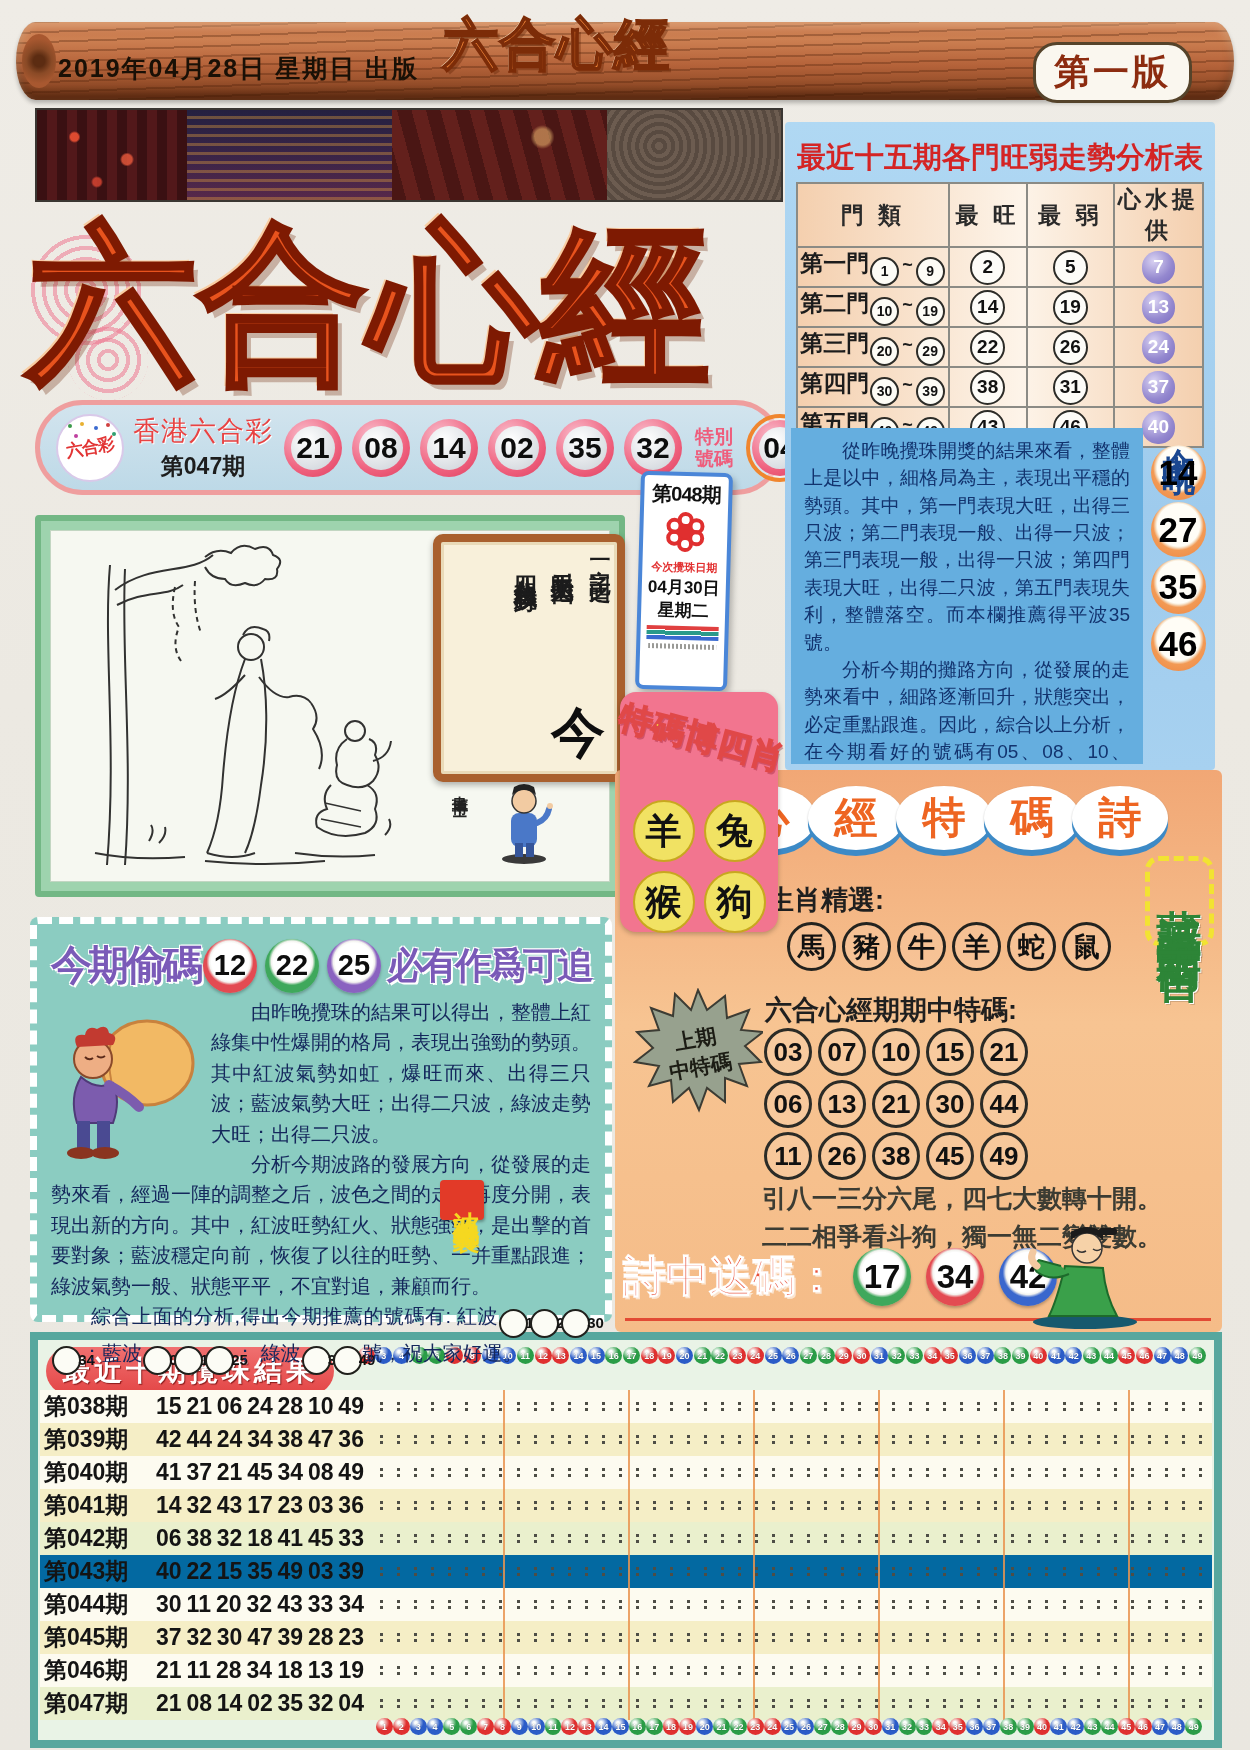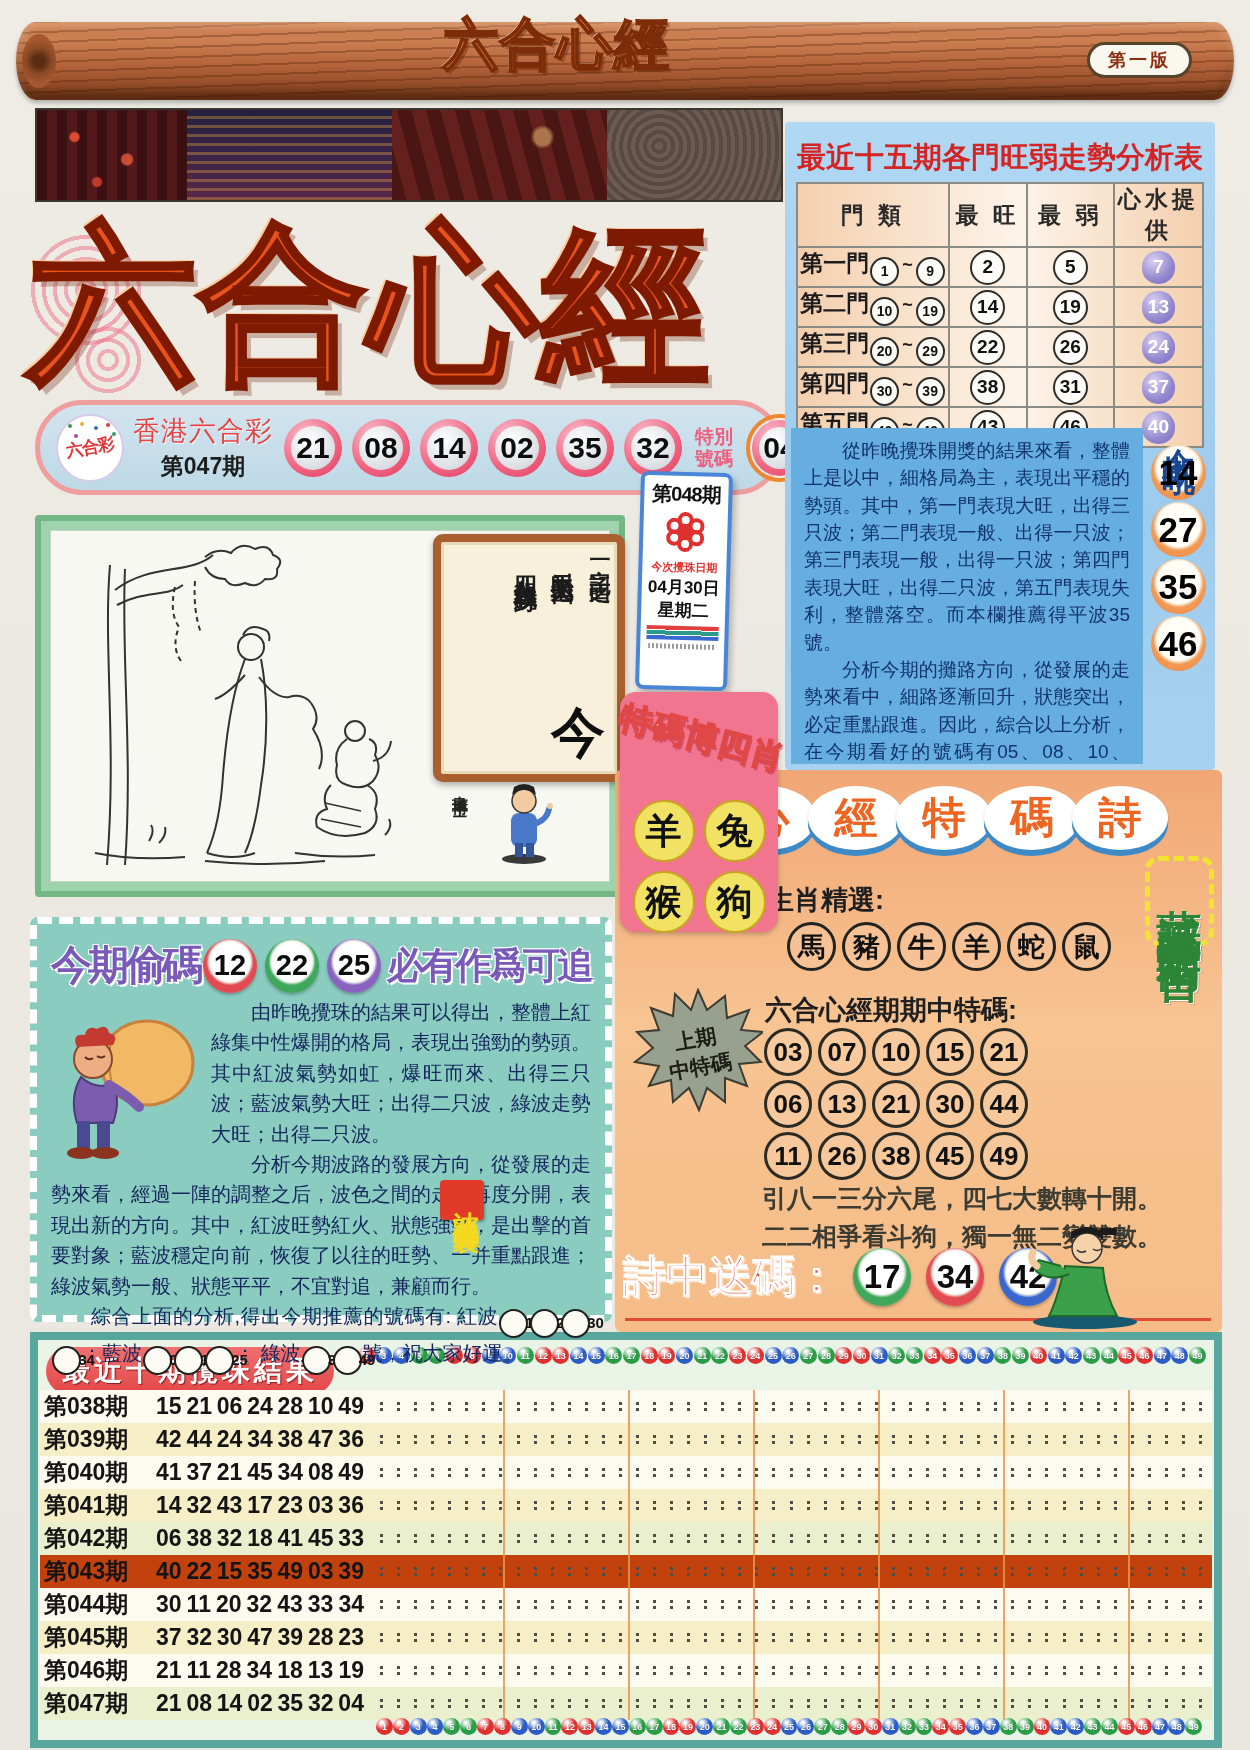--- a/index.html
+++ b/index.html
@@ -11,21 +11,21 @@
     background:
       repeating-linear-gradient(178deg,rgba(70,28,6,.30) 0 2px,rgba(0,0,0,0) 2px 10px),
       linear-gradient(180deg,#c4744a 0%,#cd8052 22%,#b5633a 55%,#8f4a26 85%,#7c3d1e 100%);
     box-shadow:inset 0 5px 8px rgba(255,214,170,.45),inset 0 -8px 10px rgba(50,18,0,.5),0 3px 4px rgba(0,0,0,.25);}
   .log::before{content:"";position:absolute;left:6px;top:12px;width:34px;height:54px;border-radius:50%;
     background:radial-gradient(circle,#5c2c12 18%,#8a4a26 40%,#a85830 70%);}
   .date-line{position:absolute;left:58px;top:52px;font-size:25px;font-weight:bold;color:#191006;letter-spacing:2px;}
   .masthead{position:absolute;left:392px;top:8px;width:330px;text-align:center;font-size:55px;font-weight:bold;
     color:#f6893a;-webkit-text-stroke:2px #7c2c08;text-shadow:3px 3px 0 rgba(90,30,0,.35),-1px -1px 0 #ffe8c8;letter-spacing:2px;}
   .edition{position:absolute;right:58px;top:42px;background:#faf7ef;border:3px solid #55432a;border-radius:24px;
-    padding:3px 18px;font-size:18px;font-weight:bold;color:#8c2c10;letter-spacing:3px;}
+    padding:3px 18px;font-size:36px;font-weight:bold;color:#8c2c10;letter-spacing:3px;}
   
   .photo-strip{position:absolute;left:35px;top:108px;width:748px;height:94px;display:flex;border:2px solid #3a3632;box-sizing:border-box;}
   .photo-strip>div{height:100%;}
   .ph1{width:150px;background:
       radial-gradient(circle at 25% 30%,rgba(235,80,50,.9) 4px,rgba(0,0,0,0) 6px),
       radial-gradient(circle at 60% 55%,rgba(235,90,60,.8) 5px,rgba(0,0,0,0) 7px),
       radial-gradient(circle at 40% 80%,rgba(220,70,50,.8) 4px,rgba(0,0,0,0) 6px),
       repeating-linear-gradient(90deg,#3a1012 0 10px,#52181a 10px 20px);}
   .ph2{width:205px;background:
       repeating-linear-gradient(0deg,rgba(240,170,60,.35) 0 3px,rgba(0,0,0,0) 3px 9px),
@@ -187,20 +187,21 @@
     background-image:repeating-linear-gradient(90deg,rgba(0,0,0,0) 0 123px,rgba(233,148,80,.85) 123px 125px);}
   .dotpair{width:3px;height:9px;background:linear-gradient(180deg,#4e4e46 0 3px,rgba(0,0,0,0) 3px 6px,#4e4e46 6px 9px);}
   .strip.bottom{position:absolute;left:332px;right:12px;bottom:5px;}
 </style>
 </head>
 <body>
 
 <div id="page">
 
   <div class="log"></div>
+  <div class="date-line">2019年04月28日 星期日 出版</div>
   <div class="masthead">六合心經</div>
   <div class="edition">第一版</div>
 
   <div class="photo-strip">
     <div class="ph1"></div>
     <div class="ph2"></div>
     <div class="ph3"></div>
     <div class="ph4"></div>
   </div>
 
@@ -858,21 +859,21 @@
             <span class="dotpair"></span>
             <span class="dotpair"></span>
             <span class="dotpair"></span>
             <span class="dotpair"></span>
             <span class="dotpair"></span>
             <span class="dotpair"></span>
             <span class="dotpair"></span>
             <span class="dotpair"></span>
           </span>
         </div>
-        <div class="res-row" style="background: #c2410c;">
+        <div class="res-row" style="background: #0369a1;">
           <span class="res-issue">第043期</span>
           <span class="res-nums">
             <span>40</span>
             <span>22</span>
             <span>15</span>
             <span>35</span>
             <span>49</span>
             <span>03</span>
             <span>39</span>
           </span>

